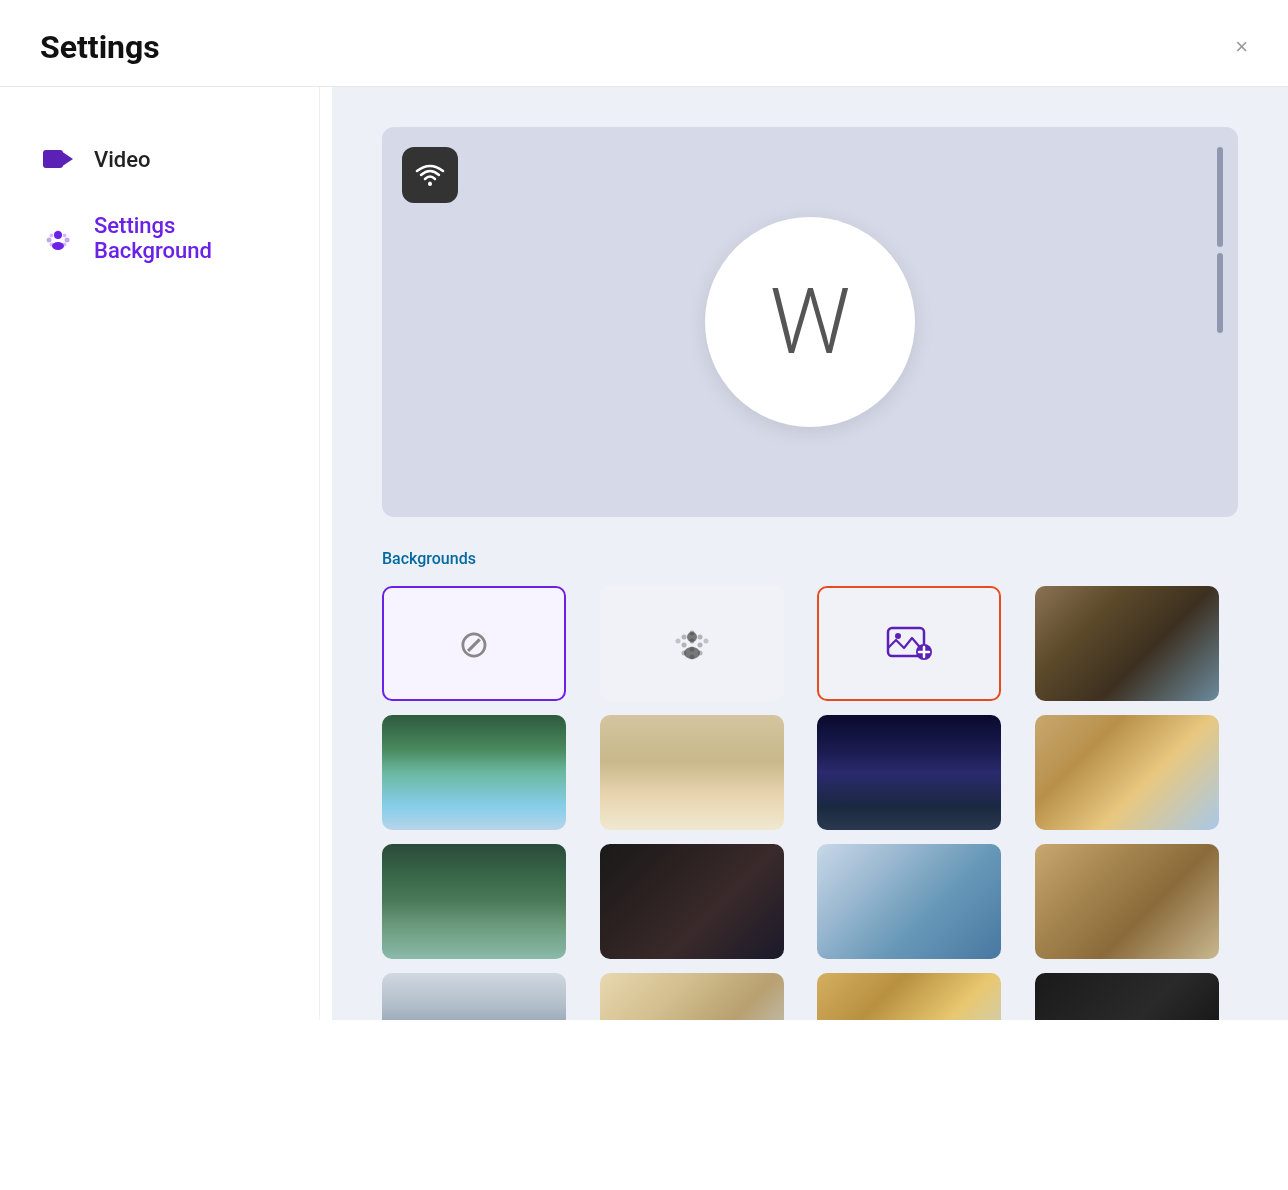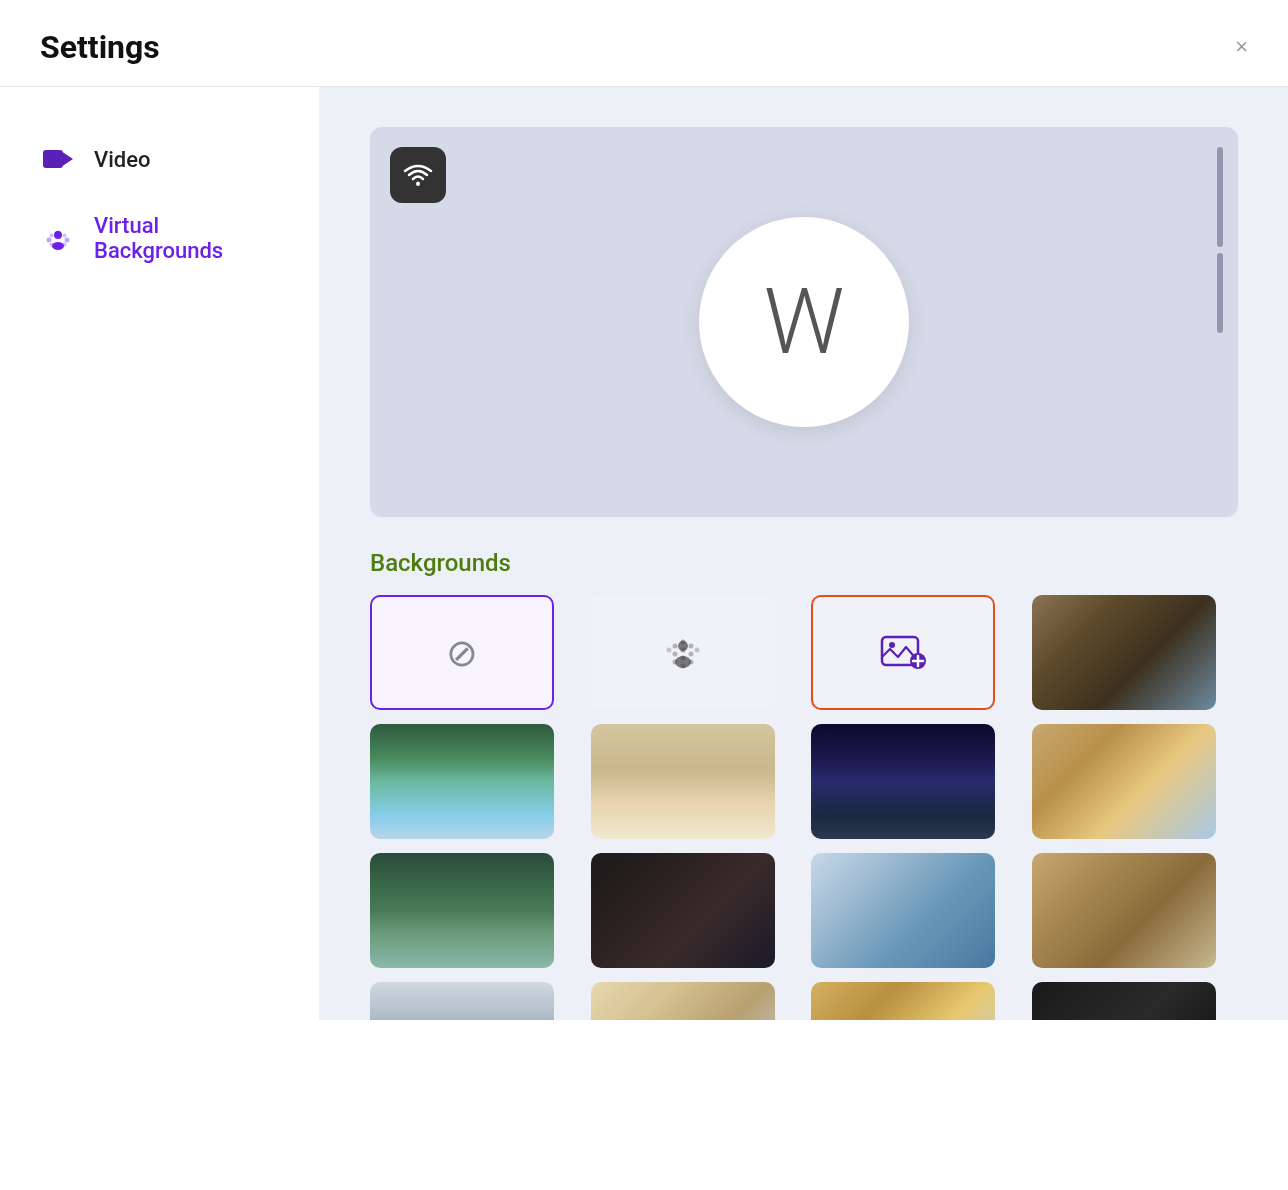--- a/index.html
+++ b/index.html
@@ -40,20 +40,21 @@
       cursor: pointer;
       background: none;
       border: none;
       line-height: 1;
     }
 
     .main-content {
       display: flex;
       flex: 1;
       overflow: hidden;
+      gap: 12px;
     }
 
     .sidebar {
       width: 320px;
       padding: 40px 30px;
       background: #fff;
       border-right: 1px solid #f0f0f0;
       flex-shrink: 0;
     }
 
@@ -184,23 +185,23 @@
     .scrollbar-thumb-top {
       height: 100px;
     }
 
     .scrollbar-thumb-bottom {
       height: 80px;
     }
 
     
     .backgrounds-label {
-      font-size: 24px;
+      font-size: 16px;
       font-weight: 500;
-      color: #4d7c0f;
+      color: #0369a1;
       margin-bottom: 18px;
     }
 
     .backgrounds-grid {
       display: grid;
       grid-template-columns: repeat(4, 1fr);
       gap: 14px;
     }
 
     .bg-item {
@@ -286,21 +287,21 @@
             <circle cx="26" cy="17" r="2.5" fill="#6b21e8" opacity="0.4"></circle>
             <circle cx="10.5" cy="12.5" r="2" fill="#6b21e8" opacity="0.3"></circle>
             <circle cx="23.5" cy="12.5" r="2" fill="#6b21e8" opacity="0.3"></circle>
             <circle cx="10.5" cy="21.5" r="2" fill="#6b21e8" opacity="0.3"></circle>
             <circle cx="23.5" cy="21.5" r="2" fill="#6b21e8" opacity="0.3"></circle>
 
             <circle cx="17" cy="12" r="4" fill="#6b21e8"></circle>
             <ellipse cx="17" cy="23" rx="6" ry="4" fill="#6b21e8"></ellipse>
           </svg>
         </div>
-        <span class="sidebar-label" style="color:#6b21e8;">Virtual Backgrounds</span>
+        <span class="sidebar-label" style="color:#6b21e8;">Settings Background</span>
       </div>
 
     </div>
 
     <div class="right-panel">
 
       <div class="preview-area">
         <div class="wifi-badge">
           <svg class="wifi-svg" viewBox="0 0 30 24" fill="none">
             <path d="M15 20 L15 20" stroke="#fff" stroke-width="3" stroke-linecap="round"></path>

